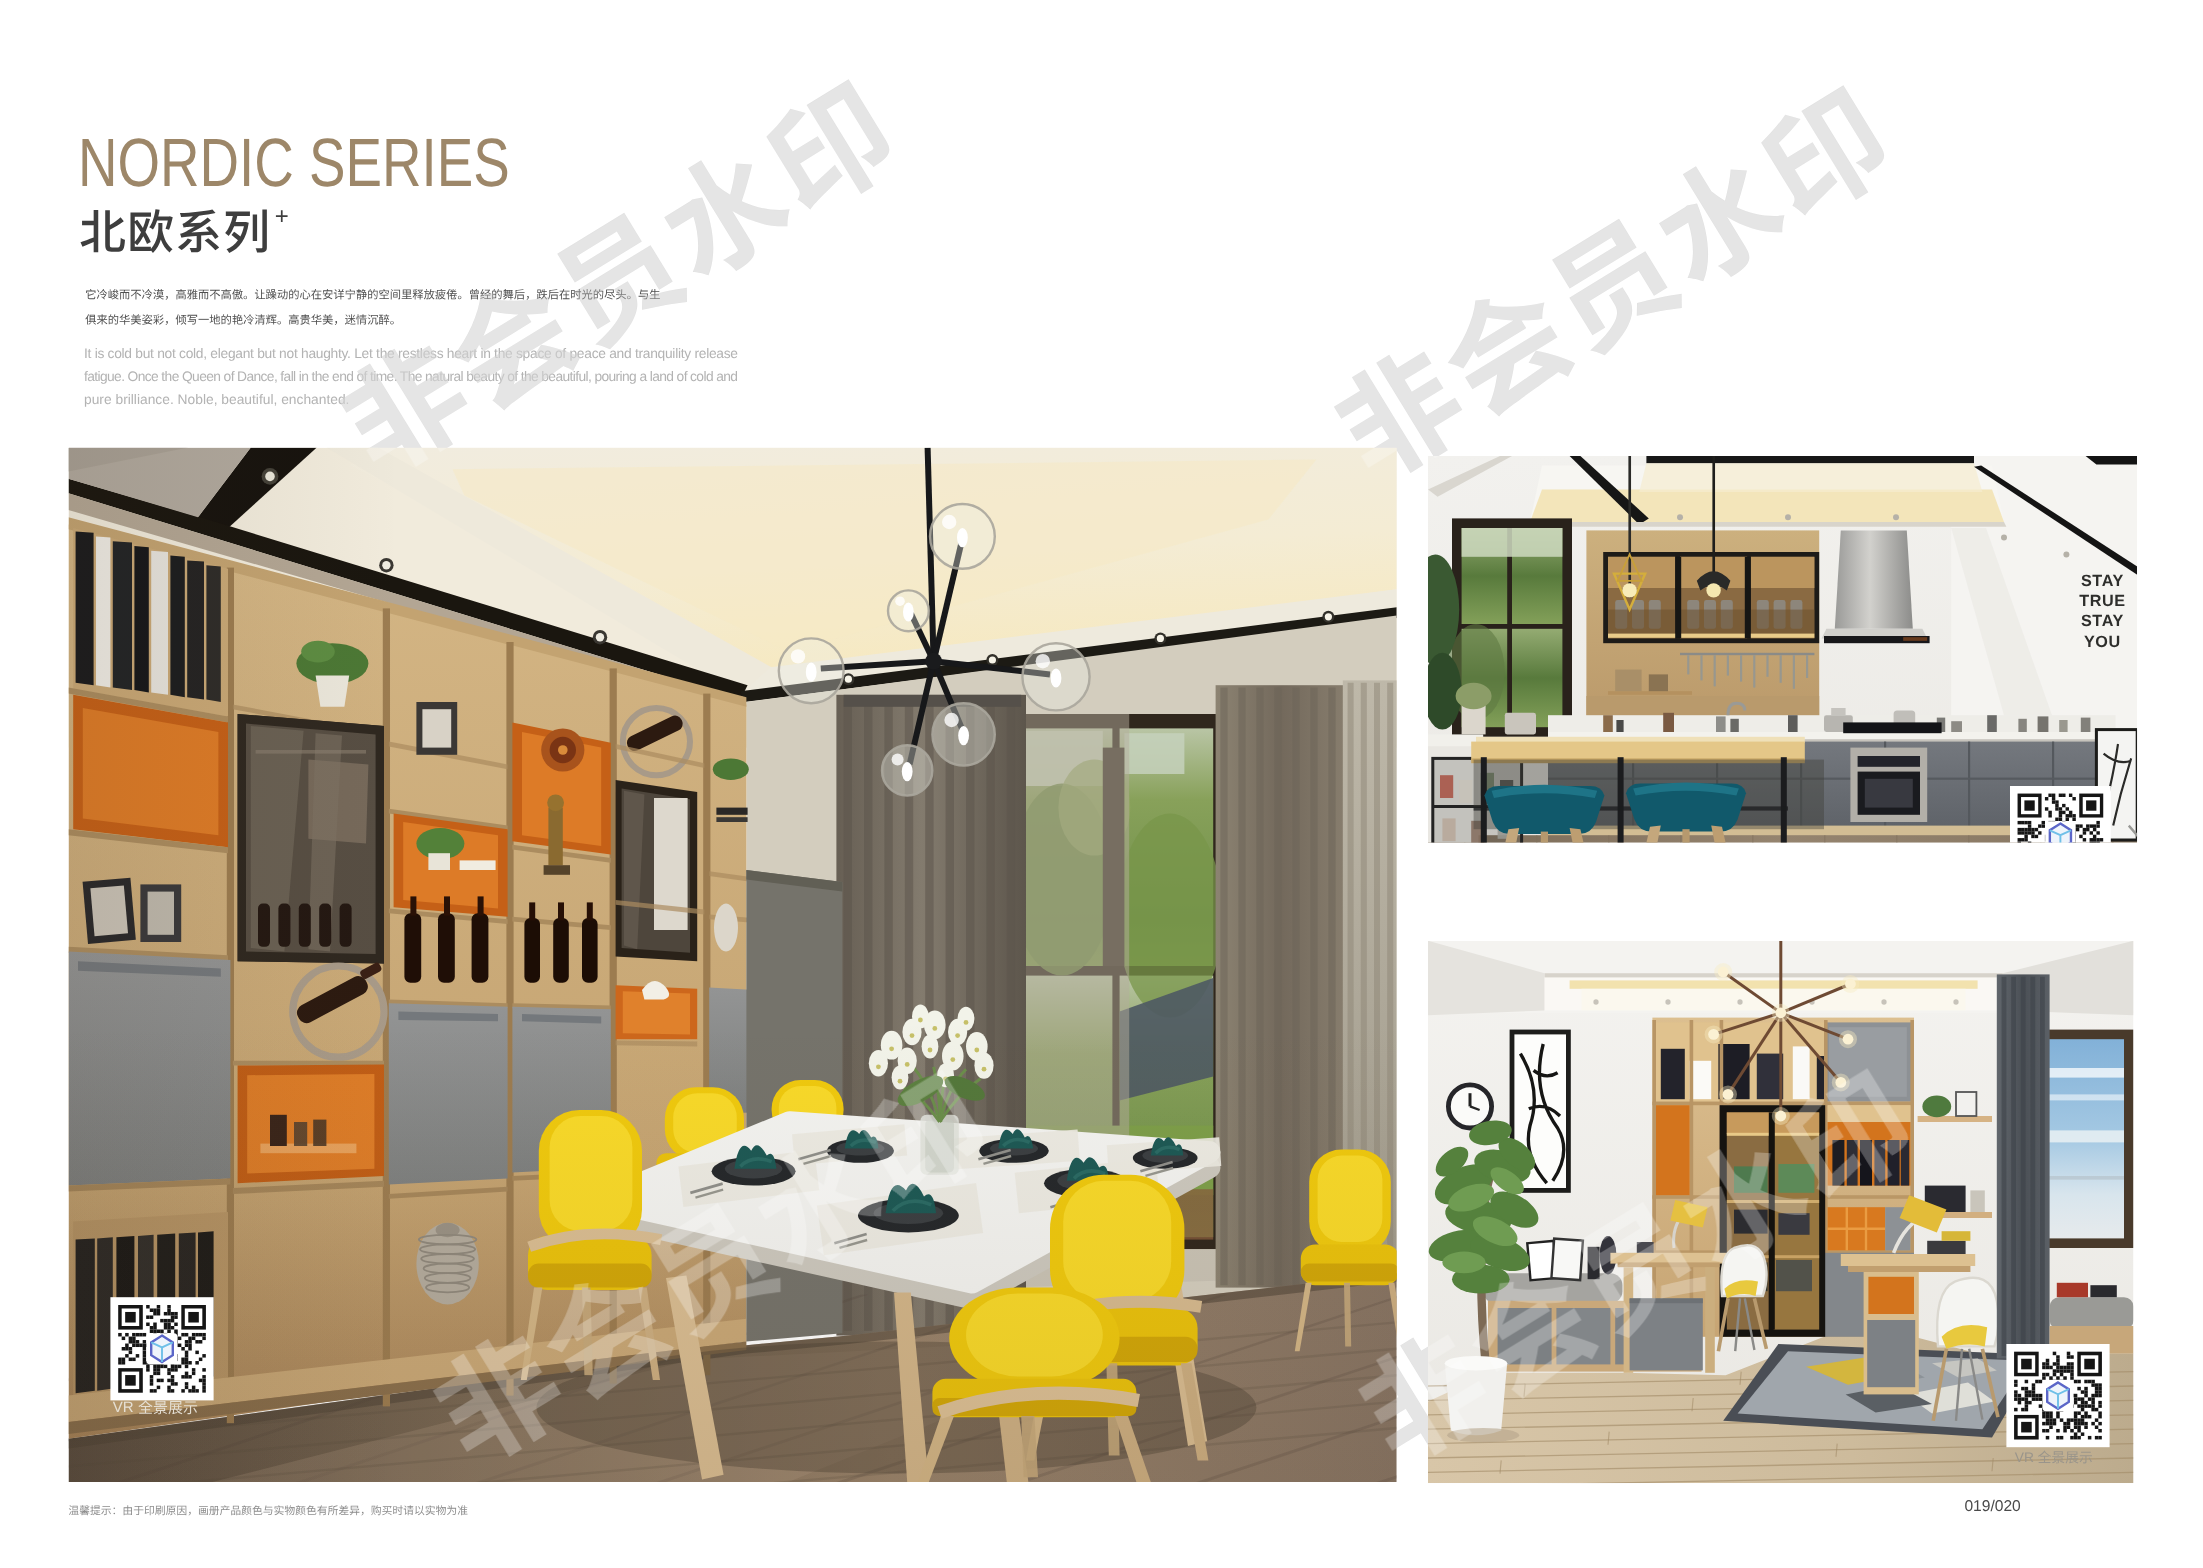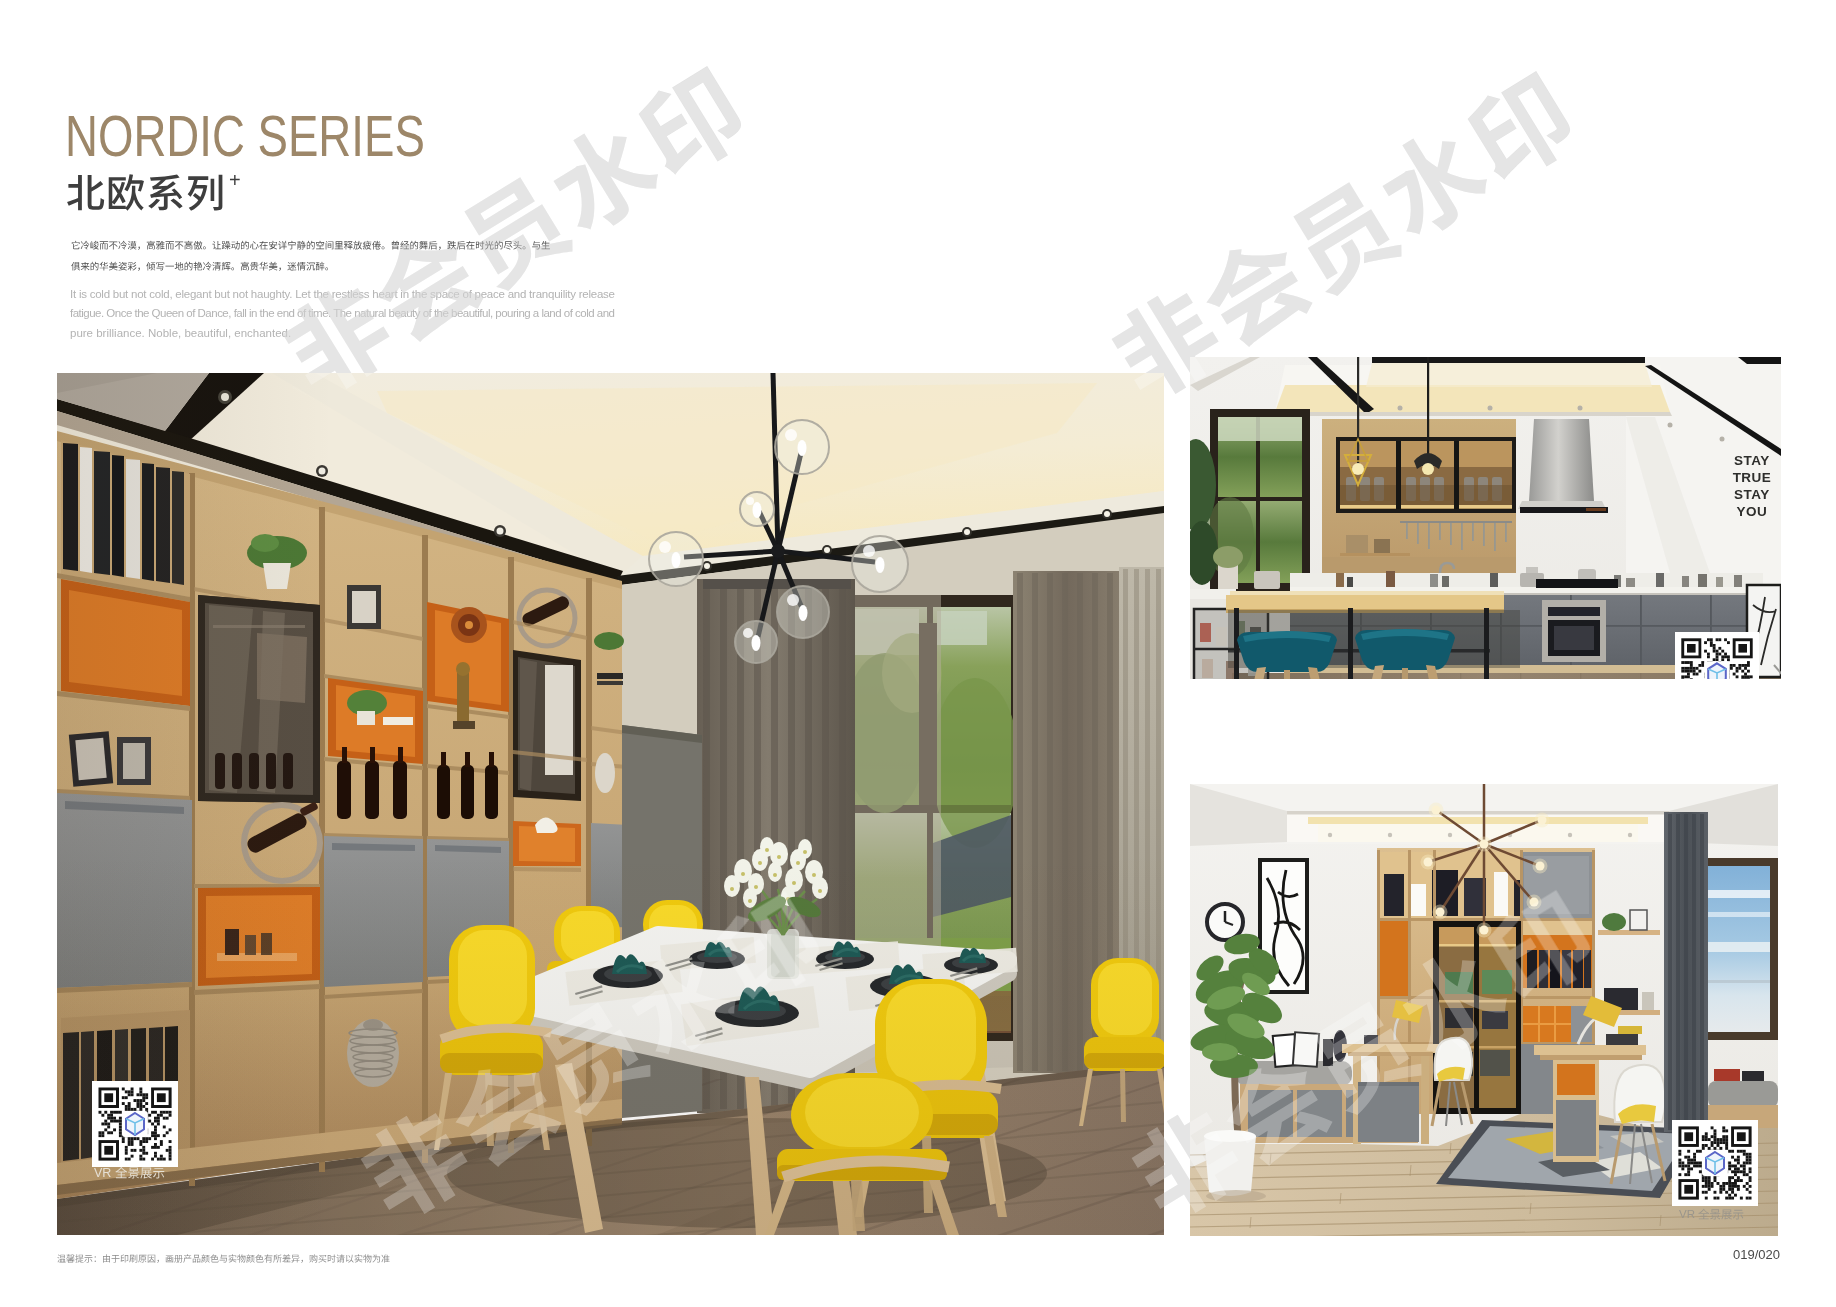--- a/index.html
+++ b/index.html
@@ -952,21 +952,21 @@
       <polygon points="78.0,740.0 87.0,745.7 87.0,756.3 78.0,762.0 69.0,756.3 69.0,745.7" fill="#eef4fb" stroke="#5b66c8" stroke-width="2.0"></polygon>
       <path d="M69.0 745.7 L78.0 749.9 L87.0 745.7 M78.0 749.9 L78.0 762.0" stroke="#6fc0e8" stroke-width="1.6" fill="none"></path>
       <text x="37" y="804" font-family="Liberation Sans, sans-serif" font-size="12.5" fill="#e8e4da" opacity="0.95">VR</text>
       <g fill="#e8e4da" opacity="0.95">
         <use href="#r20840" transform="translate(58.0,793.5) scale(0.01250)"></use>
         <use href="#r26223" transform="translate(70.5,793.5) scale(0.01250)"></use>
         <use href="#r23637" transform="translate(83.0,793.5) scale(0.01250)"></use>
         <use href="#r31034" transform="translate(95.5,793.5) scale(0.01250)"></use>
       </g>
     </svg></div>
-<div class="ph" style="left:1190px;top:357px;width:591px;height:322px"><svg width="591" height="395">
+<div class="ph" style="left:1190px;top:380px;width:591px;height:322px"><svg width="591" height="395">
       <defs>
 <linearGradient id="kwall" x1="0" y1="0" x2="0" y2="1">
           <stop offset="0" stop-color="#f2f1ee"></stop>
           <stop offset="1" stop-color="#eae8e3"></stop>
         </linearGradient>
 <linearGradient id="kwin" x1="0" y1="0" x2="0" y2="1">
           <stop offset="0" stop-color="#94ab72"></stop>
           <stop offset="0.5" stop-color="#587a3c"></stop>
           <stop offset="1" stop-color="#83a059"></stop>
         </linearGradient>
@@ -1872,12 +1872,12 @@
         <use href="#b21592"></use>
       </g>
       <g transform="translate(1452.0,1001.0) rotate(-31.5) translate(-50.0,-50.0) scale(0.10000)">
         <use href="#b27700"></use>
       </g>
       <g transform="translate(1540.7,946.6) rotate(-31.5) translate(-50.0,-50.0) scale(0.10000)">
         <use href="#b21360"></use>
       </g>
     </g>
   </svg>
-<div style="position:absolute;left:1733px;top:1247px;font-size:13px;color:#4a4a4a">019/020</div>
+<div style="position:absolute;left:1637px;top:1247px;font-size:13px;color:#4a4a4a">019/020</div>
 </body></html>

